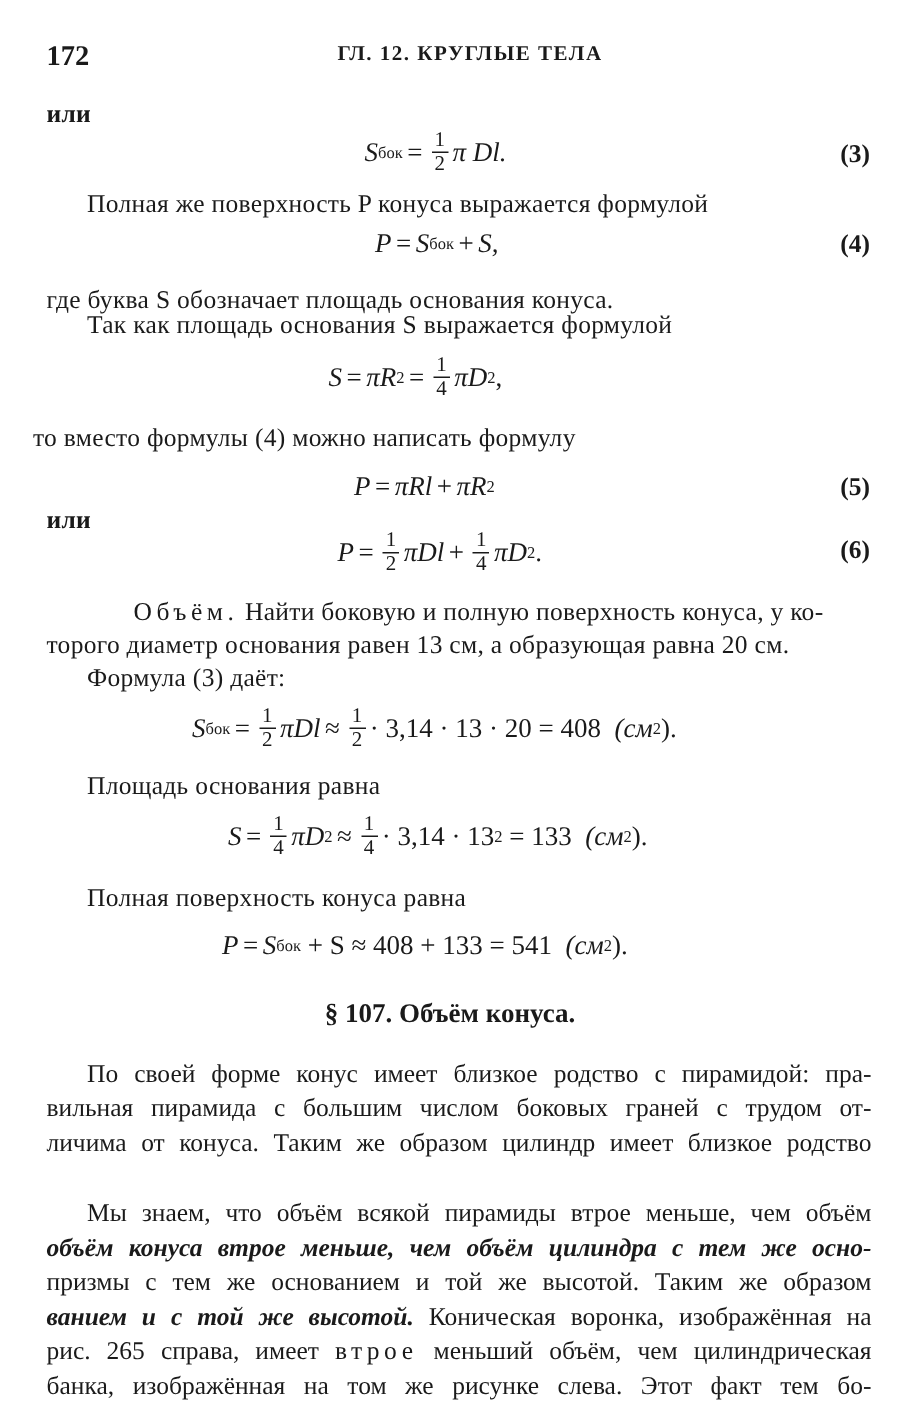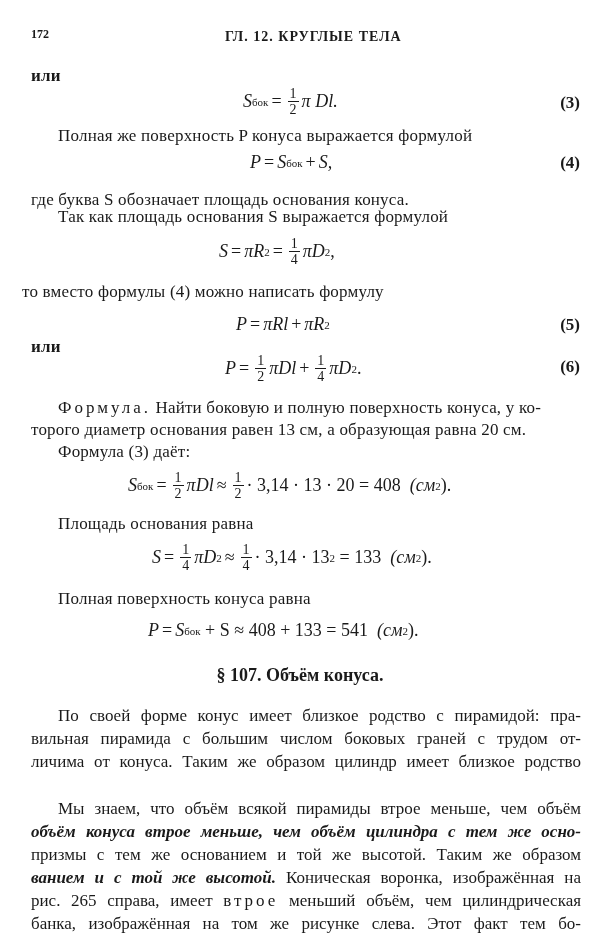--- a/index.html
+++ b/index.html
@@ -3,24 +3,24 @@
 <meta charset="utf-8">
 <style>
   html, body { margin: 0; padding: 0; background: #ffffff; }
   body {
     width: 600px; height: 939px; overflow: hidden; position: relative;
     font-family: "Liberation Serif", "DejaVu Serif", serif;
     color: #1a1a1a;
   }
   .page { position: absolute; left: 0; top: 0; width: 600px; height: 939px; }
   .abs { position: absolute; white-space: nowrap; }
-  .hdr-num { left: 31px; top: 27px; font-size: 12px; font-weight: bold; }
+  .hdr-num { left: 31px; top: 27px; font-size: 19px; font-weight: bold; }
   .hdr-title { left: 225px; top: 29px; font-size: 14px; font-weight: bold; letter-spacing: 1px; }
   .sc { font-variant: small-caps; }
-  .txt { font-size: 17px; letter-spacing: 0.2px; }
+  .txt { font-size: 17px; letter-spacing: 0.2px; text-align: center; }
   .bold { font-weight: bold; }
   .eq { font-size: 18px; display: flex; align-items: center; }
   .eqnum { right: 20px; font-size: 17px; font-weight: bold; }
   i.v { font-style: italic; }
   sub.s { font-size: 11px; vertical-align: -4px; font-style: normal; }
   sup.p { font-size: 11px; vertical-align: 7px; }
   .frac { display: inline-flex; flex-direction: column; align-items: center; font-size: 14px; line-height: 15px; margin: 0 3px; vertical-align: middle; }
   .frac .n { border-bottom: 1px solid #1a1a1a; padding: 0 2px; }
   .frac .d { padding: 0 2px; }
   .op { margin: 0 3px; }
@@ -113,21 +113,21 @@
         <span class="n">1</span>
         <span class="d">4</span>
       </span>
     <i class="v">πD</i>
       <sup class="p">2</sup>
       <span>.</span>
   </div>
   <div class="abs eqnum" style="top:357px;">(6)</div>
 
   <div class="abs txt" style="left:58px; top:398px; width:522px;">
-    <span class="sp">Формула.</span>
+    <span class="sp">Объём.</span>
     <span>Найти боковую и полную поверхность конуса, у ко-</span>
   </div>
   <div class="abs txt" style="left:31px; top:420px;">торого диаметр основания равен 13 см, а образующая равна 20 см.</div>
   <div class="abs txt" style="left:58px; top:442px;">Формула (3) даёт:</div>
 
   <div class="abs eq" style="left:128px; top:470px;">
     <i class="v">S</i><sub class="s">бок</sub>
     <span class="op">=</span>
     <span class="frac">
         <span class="n">1</span>

